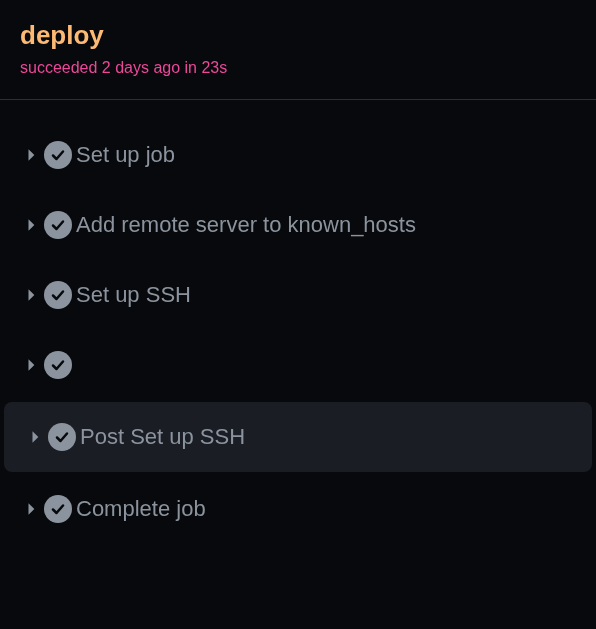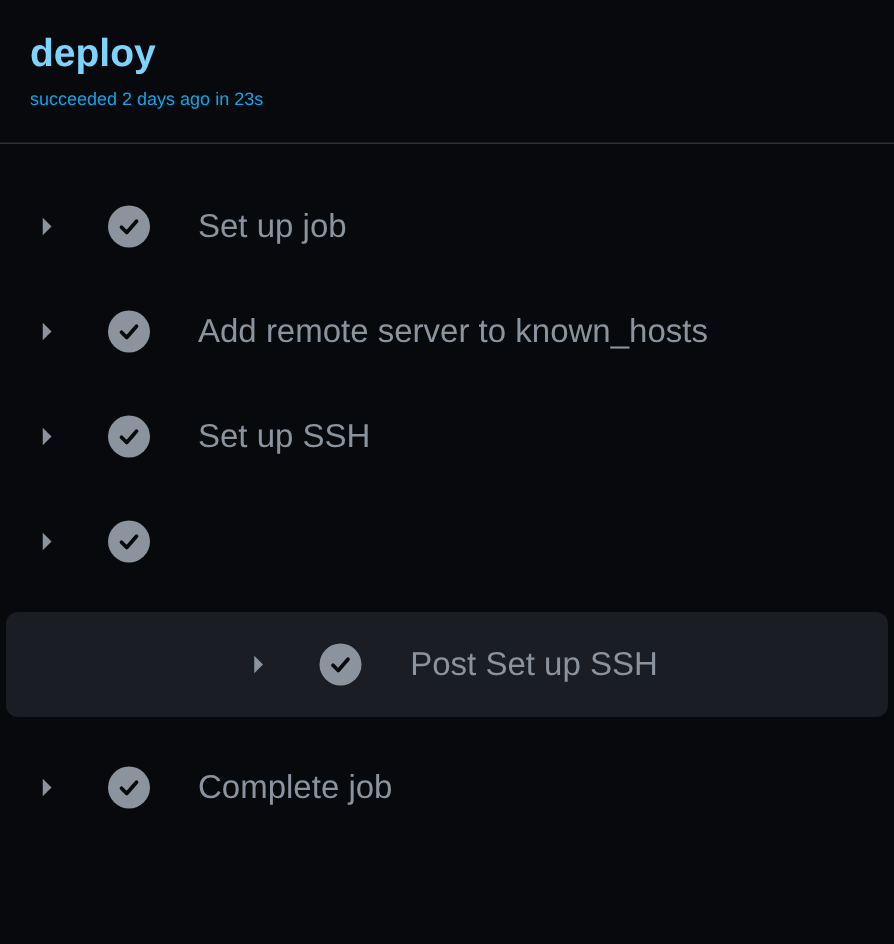--- a/index.html
+++ b/index.html
@@ -9,45 +9,44 @@
       font-family: -apple-system, BlinkMacSystemFont, "Segoe UI", Helvetica, Arial, sans-serif;
       width: 596px;
       height: 629px;
       overflow: hidden;
     }
     .header {
       padding: 20px 20px 22px 20px;
       border-bottom: 1px solid #2b2f36;
     }
     .job-title {
-      color: #7dd3fc;
+      color: #fdba74;
       font-size: 26px;
       font-weight: 600;
       margin-bottom: 8px;
     }
     .job-status {
-      color: #0ea5e9;
-      font-size: 12px;
+      color: #ec4899;
+      font-size: 16px;
     }
     .steps {
       padding-top: 20px;
     }
     .step-row {
       display: flex;
       align-items: center;
       padding: 21px 20px 21px 24px;
-      gap: 32px;
+      gap: 4px;
       cursor: pointer;
     }
     .step-row.hovered {
       background: #1a1d24;
       border-radius: 8px;
-      margin: 12px 4px;
+      margin: 2px 4px;
       padding-right: 16px;
-      justify-content: center;
     }
     .chevron {
       width: 16px;
       height: 16px;
       display: flex;
       align-items: center;
       justify-content: center;
       flex-shrink: 0;
     }
     .chevron svg {

